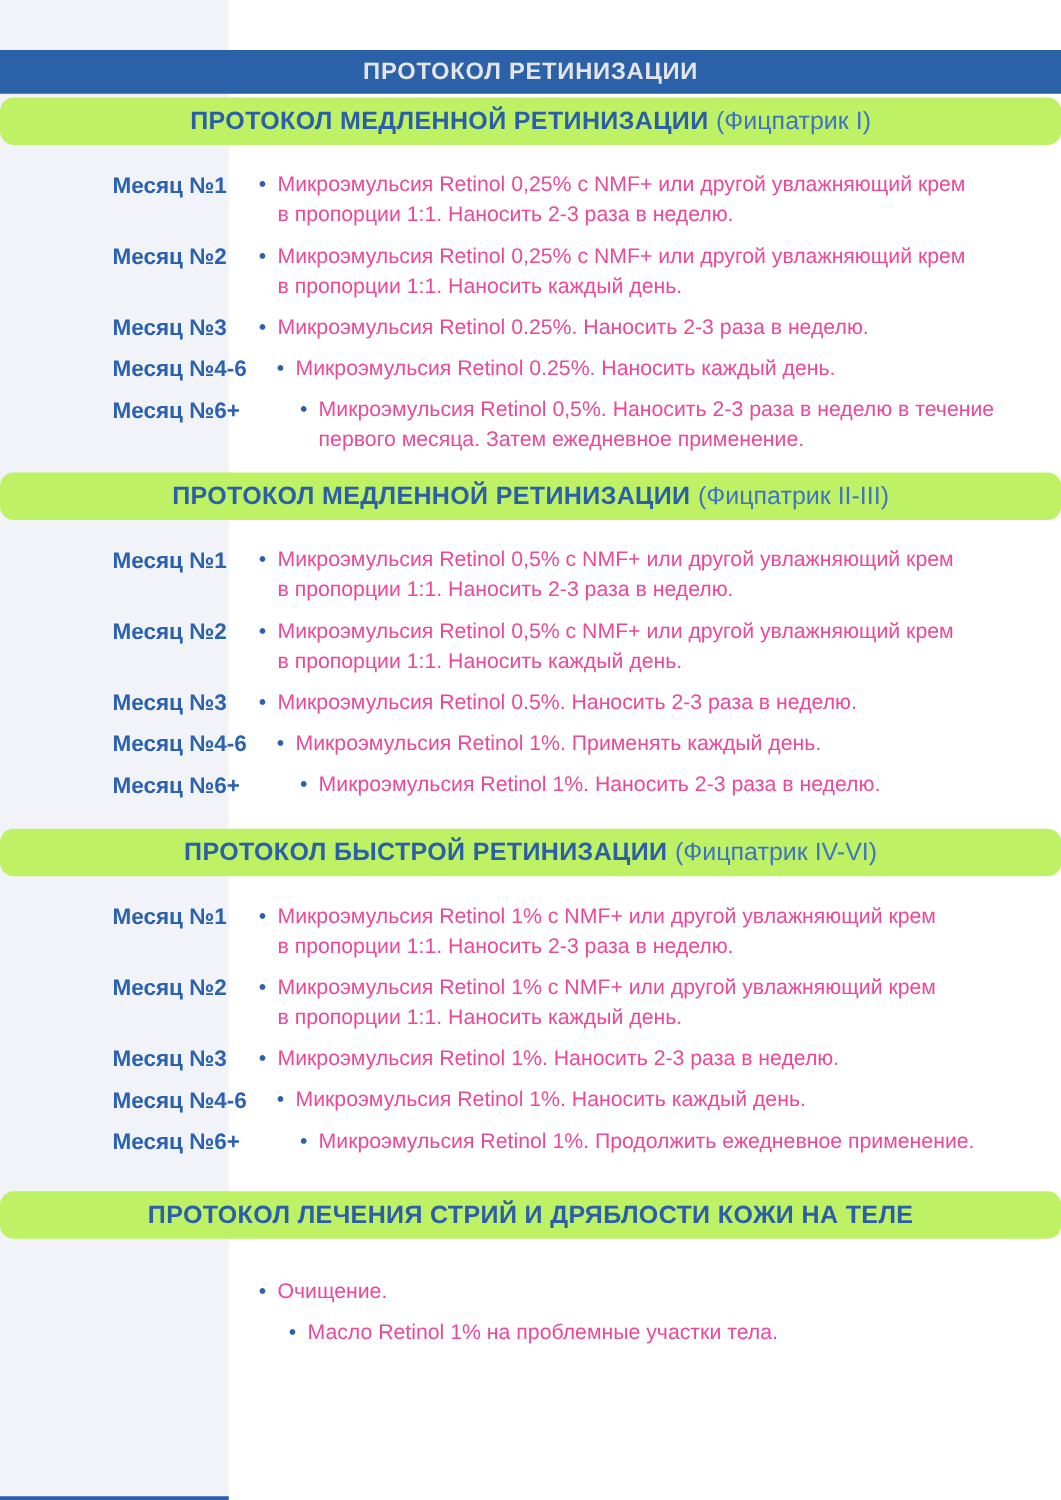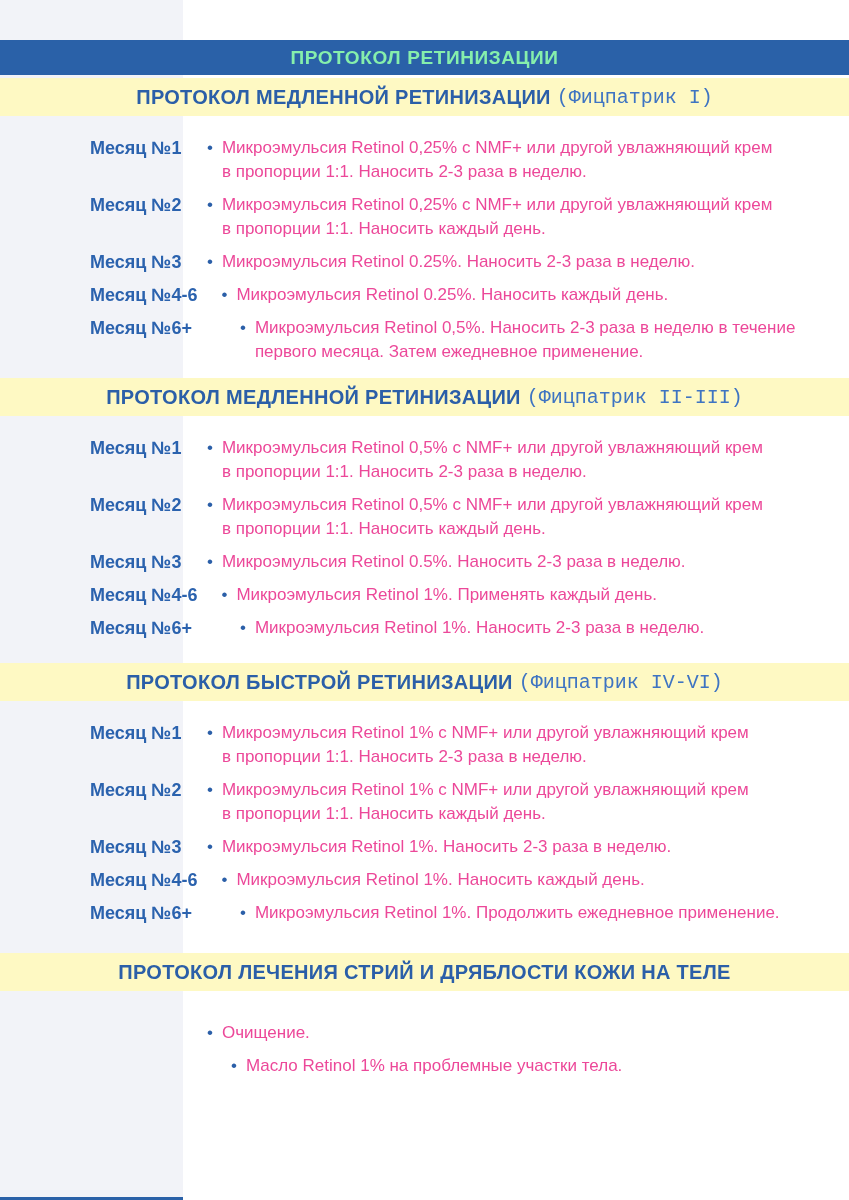--- a/index.html
+++ b/index.html
@@ -34,45 +34,45 @@
   }
   .banner {
     height: 35px;
     background: #2a61a8;
     display: flex;
     align-items: center;
     justify-content: center;
     margin-bottom: 3px;
   }
   .banner-title {
-    color: #86efac;
+    color: #e5e5e5;
     font-weight: bold;
     font-size: 19px;
     letter-spacing: 0.6px;
     text-align: center;
   }
   .section-header {
     height: 38px;
-    background: #fef9c3;
+    background: #bef264;
     display: flex;
     align-items: center;
     justify-content: center;
     gap: 6px;
+    border-radius: 11px;
   }
   .sec-title {
     color: #2b5fa8;
     font-weight: bold;
     font-size: 20px;
     letter-spacing: 0.3px;
   }
   .sec-subtitle {
     color: #3e74c2;
     font-weight: normal;
     font-size: 20px;
-    font-family: Liberation Mono, monospace;
   }
   .section-body { padding: 20px 0 14px 0; }
   .protocol-section:nth-of-type(2) .section-body { padding-bottom: 23px; }
   .protocol-section:nth-of-type(3) .section-body { padding-bottom: 28px; }
   .protocol-section:nth-of-type(4) .section-body { padding-top: 30px; padding-bottom: 0; }
   .row {
     display: flex;
     align-items: flex-start;
     margin-bottom: 9px;
   }

